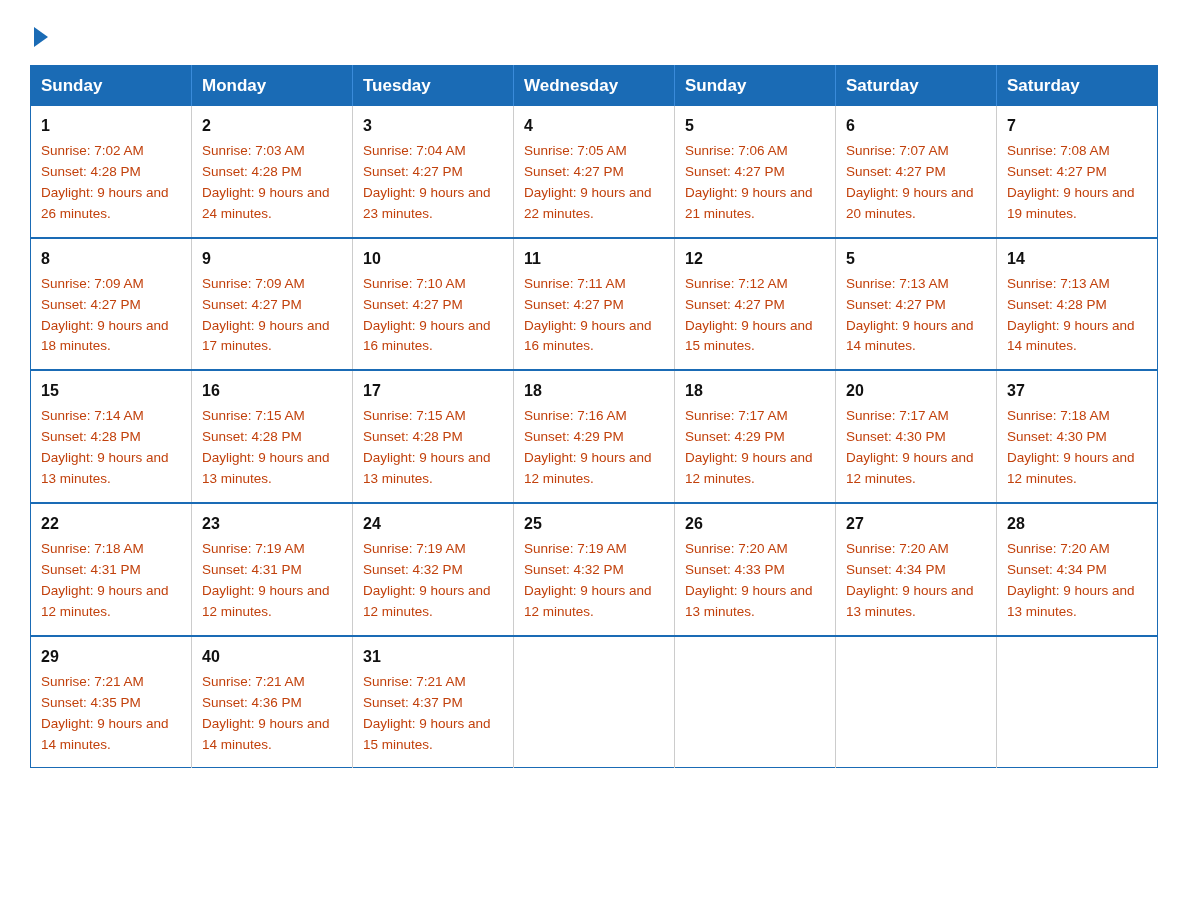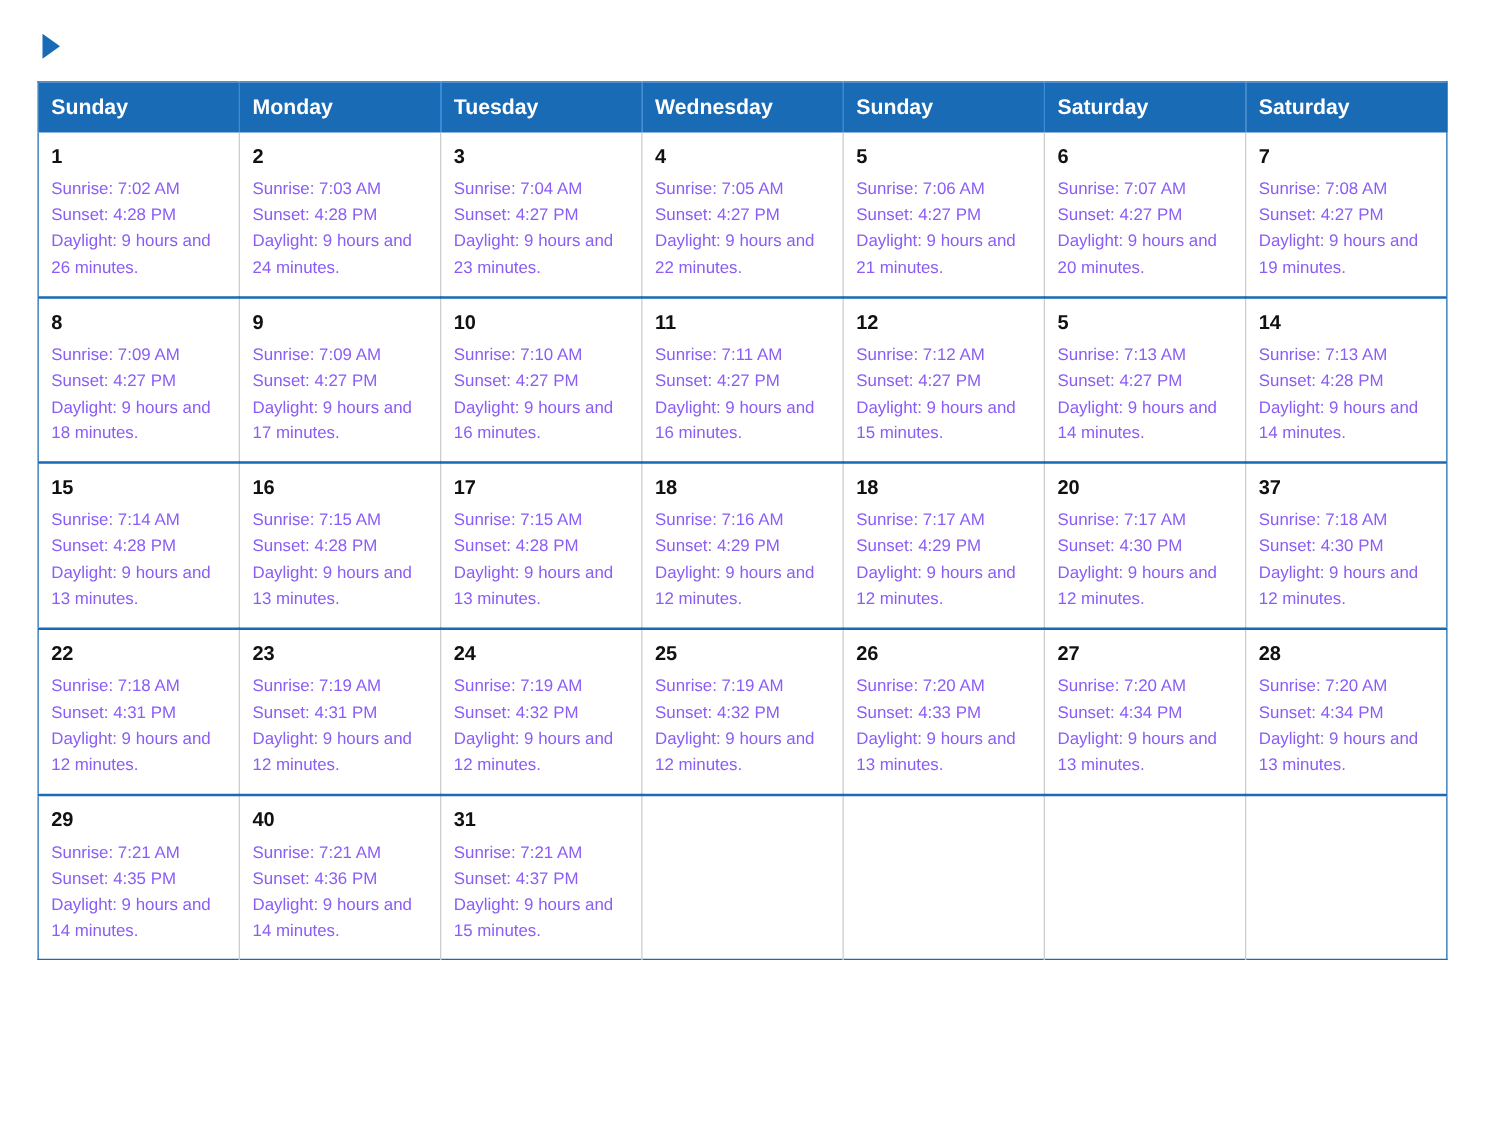--- a/index.html
+++ b/index.html
@@ -93,21 +93,21 @@
     }
     .calendar tbody td:last-child { border-right: none; }
     .day-number {
       font-size: 16px;
       font-weight: bold;
       color: #111;
       display: block;
       margin-bottom: 3px;
     }
     .day-info {
-      color: #8b5cf6;
+      color: #c2410c;
       font-size: 13.5px;
       line-height: 1.55;
     }
     .empty-cell {
       background: #fff;
     }
   </style>
 </head>
 <body>
 

